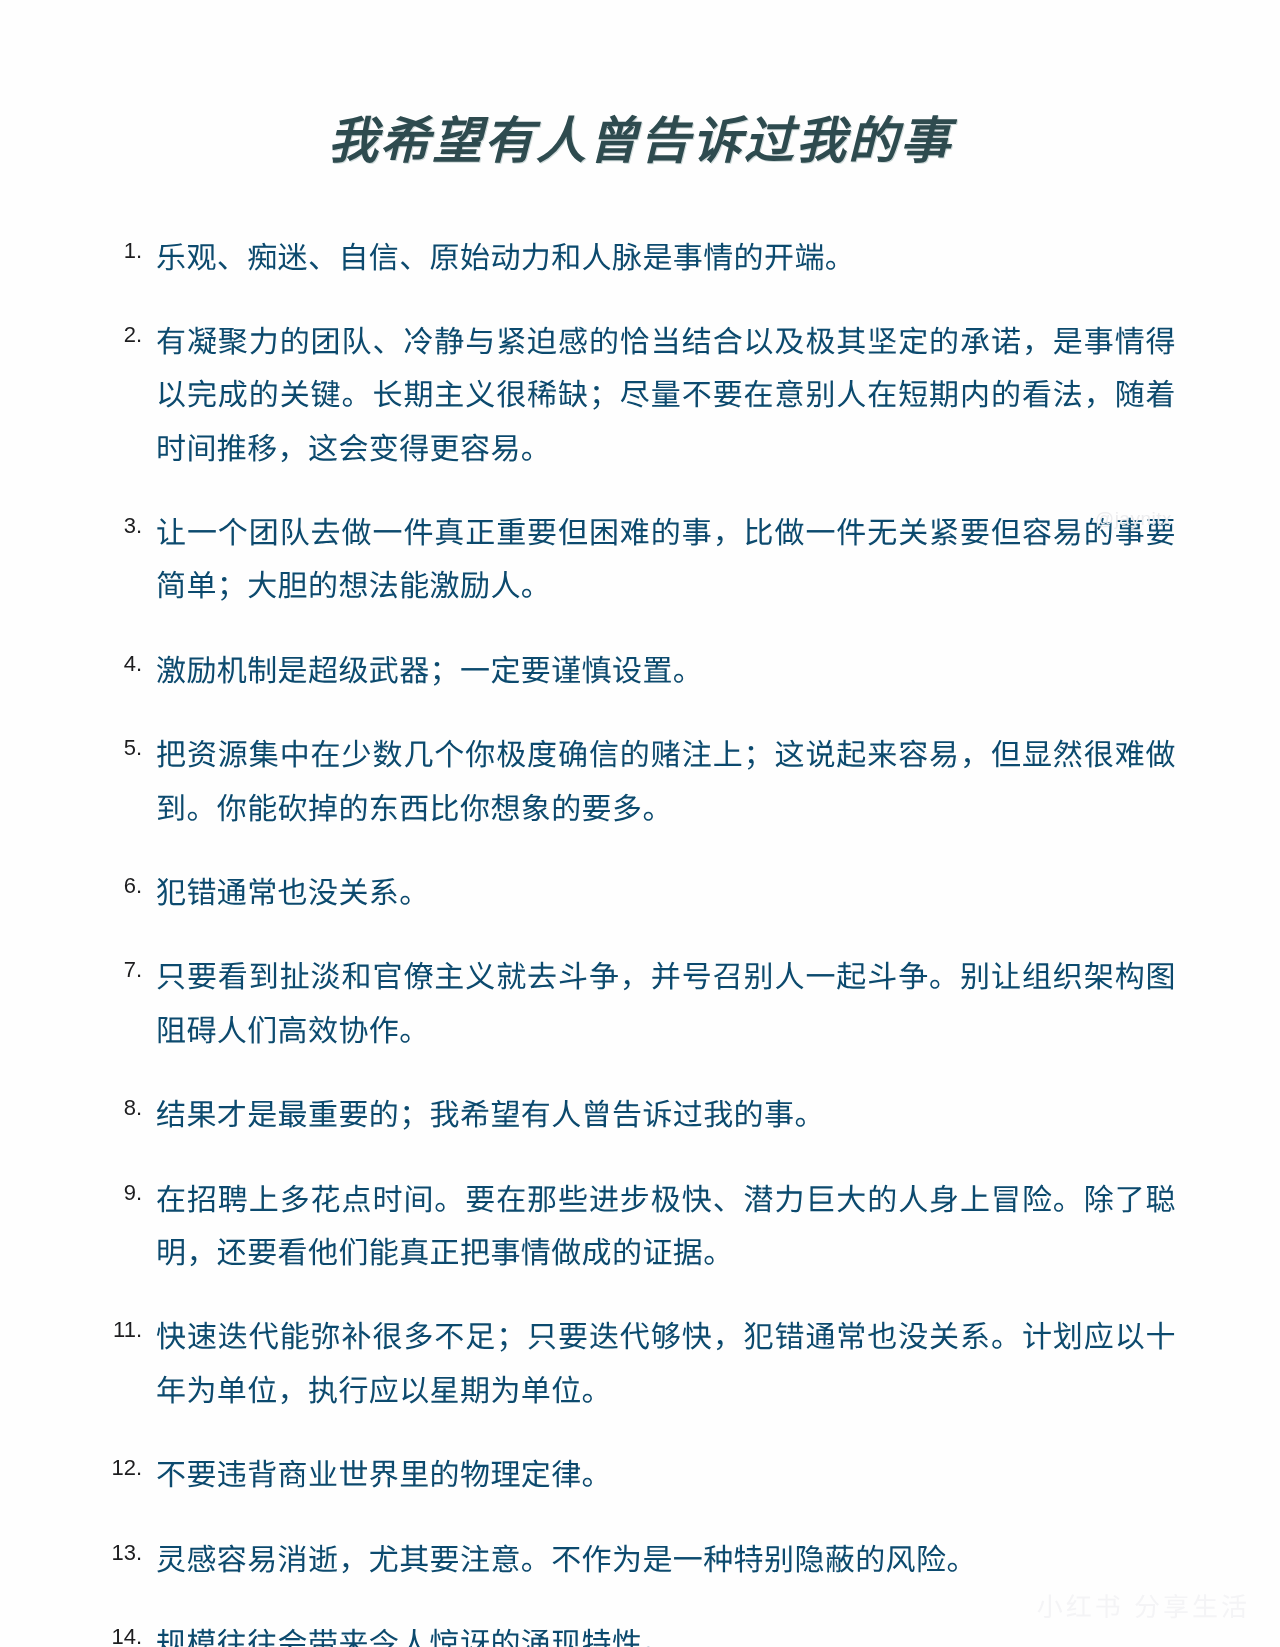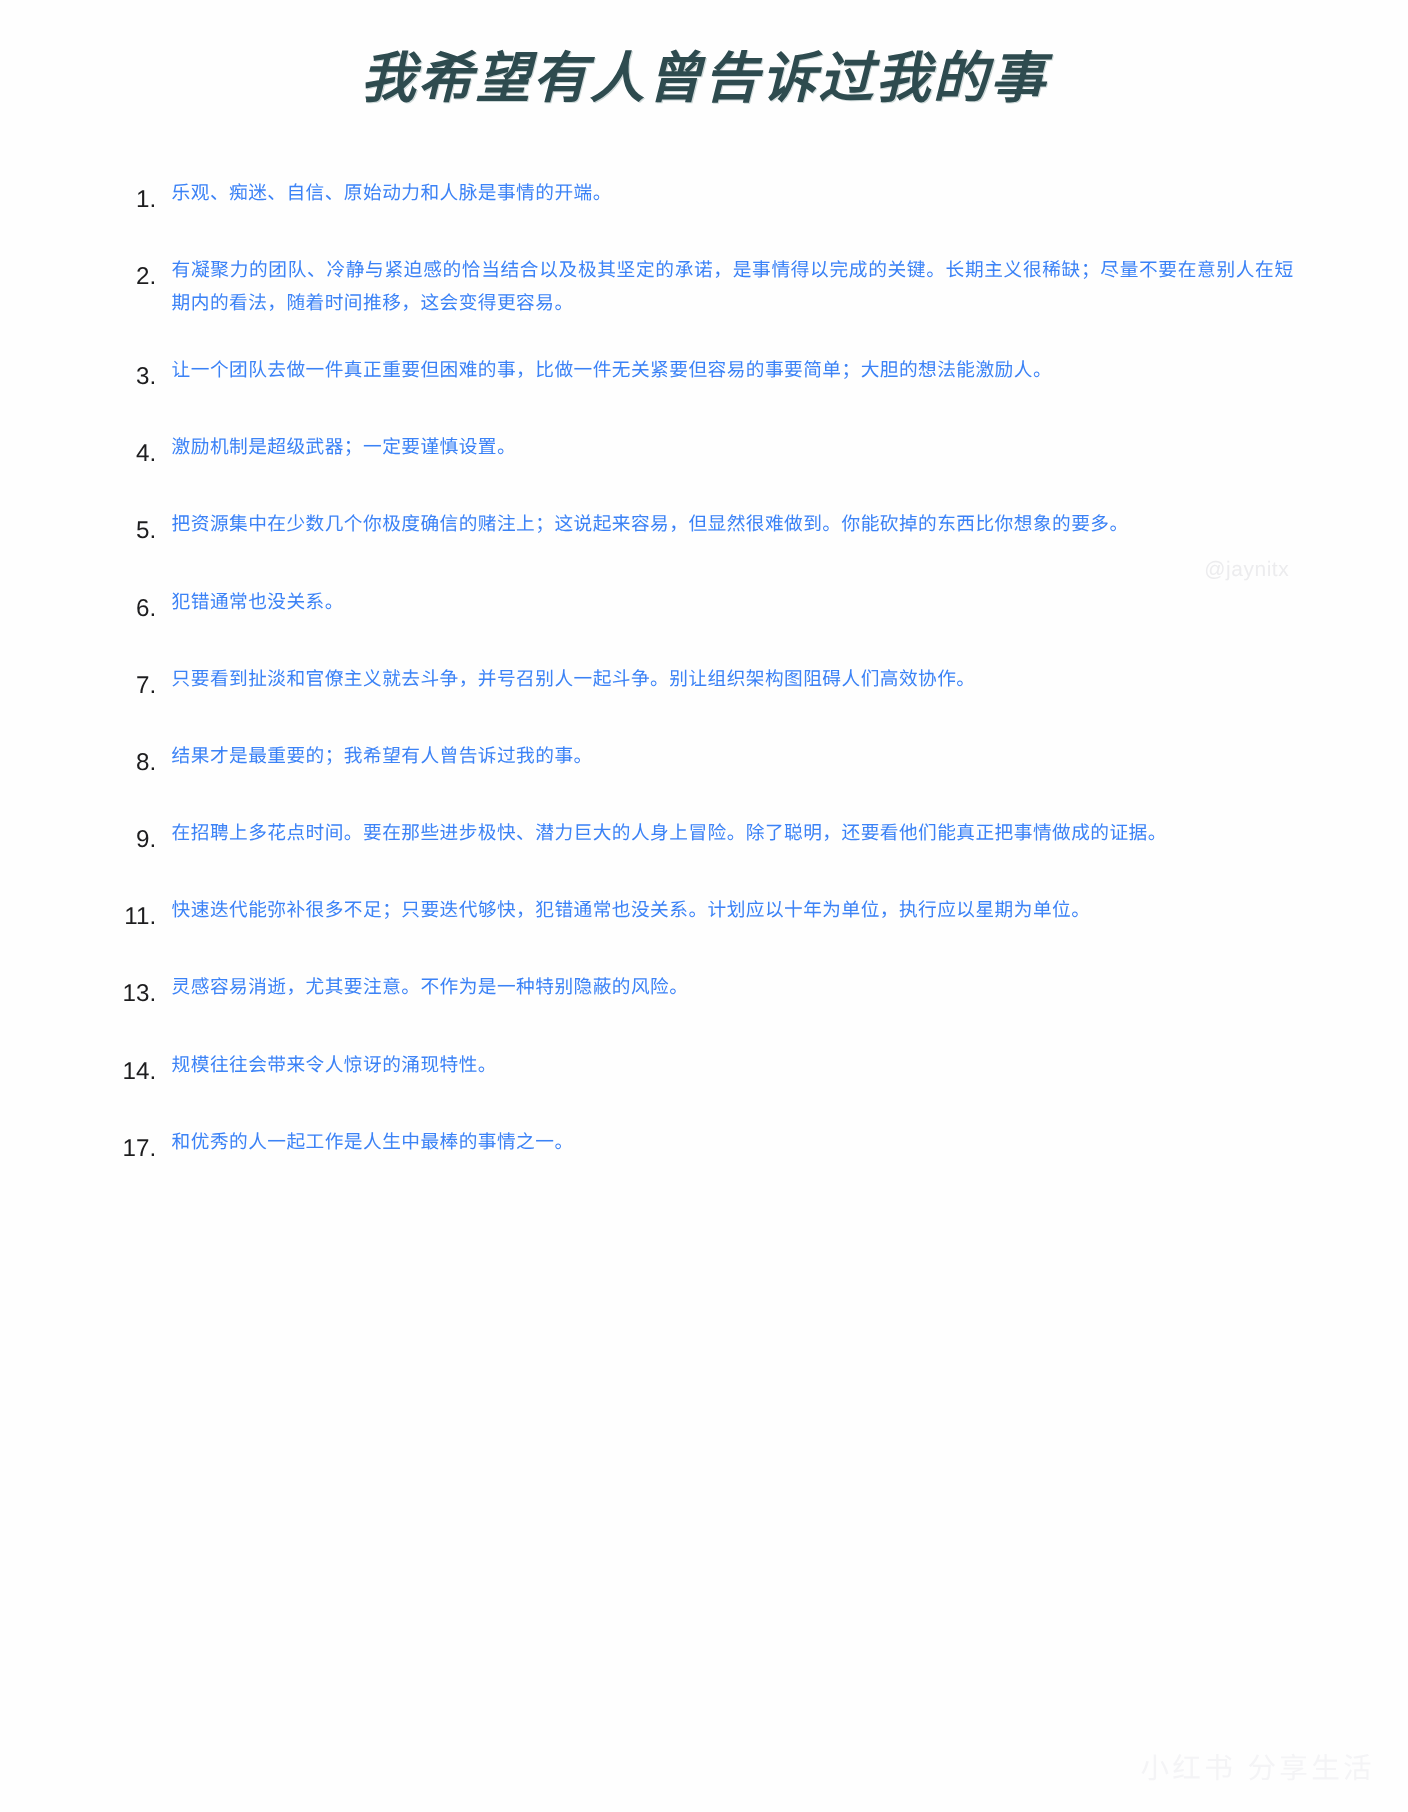--- a/index.html
+++ b/index.html
@@ -15,21 +15,21 @@
     height: 1647px;
     margin: 0 auto;
     background: #fefefe;
     overflow: hidden;
     font-family: "Liberation Serif", "DejaVu Serif", serif;
     box-sizing: border-box;
   }
 
   
   .title-wrap {
-    padding-top: 40px;
+    padding-top: 110px;
     text-align: center;
   }
 
   .doc-title {
     margin: 0;
     font-family: "Liberation Serif", "DejaVu Serif", serif;
     font-size: 50px;
     font-weight: 700;
     font-style: italic;
     letter-spacing: 2px;
@@ -65,22 +65,22 @@
     font-family: "Liberation Sans", "DejaVu Sans", sans-serif;
     font-size: 22px;
     color: #1d1d1f;
     line-height: 1.78;
     letter-spacing: 0px;
   }
 
   .txt {
     flex: 1 1 auto;
     font-family: "Liberation Sans", "DejaVu Sans", sans-serif;
-    font-size: 17px;
-    color: #3b82f6;
+    font-size: 30px;
+    color: #0c4a6e;
     line-height: 1.78;
     letter-spacing: 0.4px;
     text-align: justify;
     text-justify: inter-ideograph;
   }
 
   
   .wm-handle {
     position: absolute;
     right: 108px;
@@ -151,20 +151,24 @@
         </li>
         <li>
           <span class="num">9.</span>
           <span class="txt">在招聘上多花点时间。要在那些进步极快、潜力巨大的人身上冒险。除了聪明，还要看他们能真正把事情做成的证据。</span>
         </li>
         <li>
           <span class="num">11.</span>
           <span class="txt">快速迭代能弥补很多不足；只要迭代够快，犯错通常也没关系。计划应以十年为单位，执行应以星期为单位。</span>
         </li>
         <li>
+          <span class="num">12.</span>
+          <span class="txt">不要违背商业世界里的物理定律。</span>
+        </li>
+        <li>
           <span class="num">13.</span>
           <span class="txt">灵感容易消逝，尤其要注意。不作为是一种特别隐蔽的风险。</span>
         </li>
         <li>
           <span class="num">14.</span>
           <span class="txt">规模往往会带来令人惊讶的涌现特性。</span>
         </li>
         <li>
           <span class="num">17.</span>
           <span class="txt">和优秀的人一起工作是人生中最棒的事情之一。</span>

